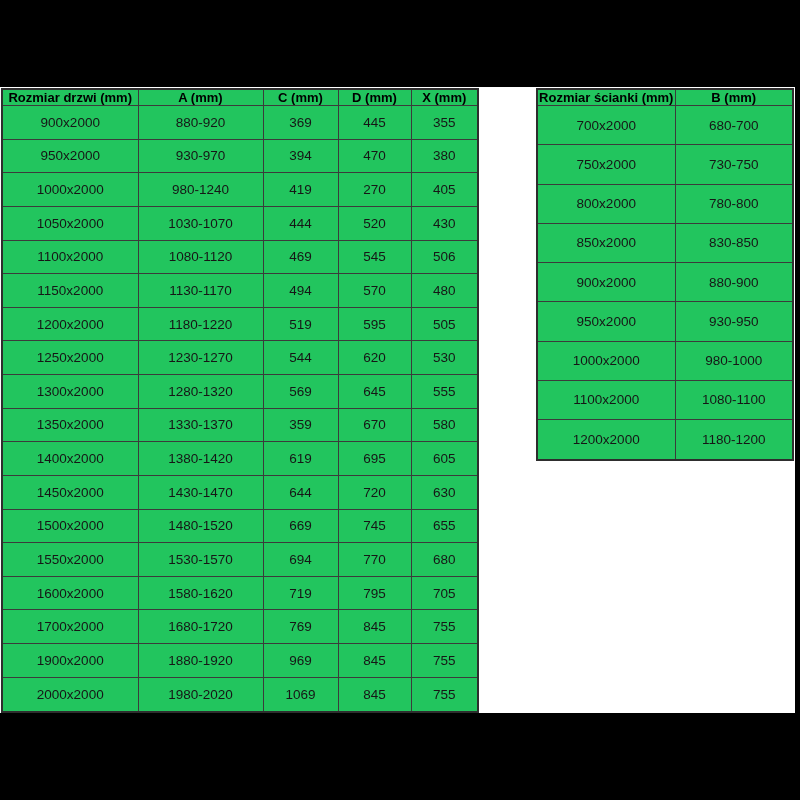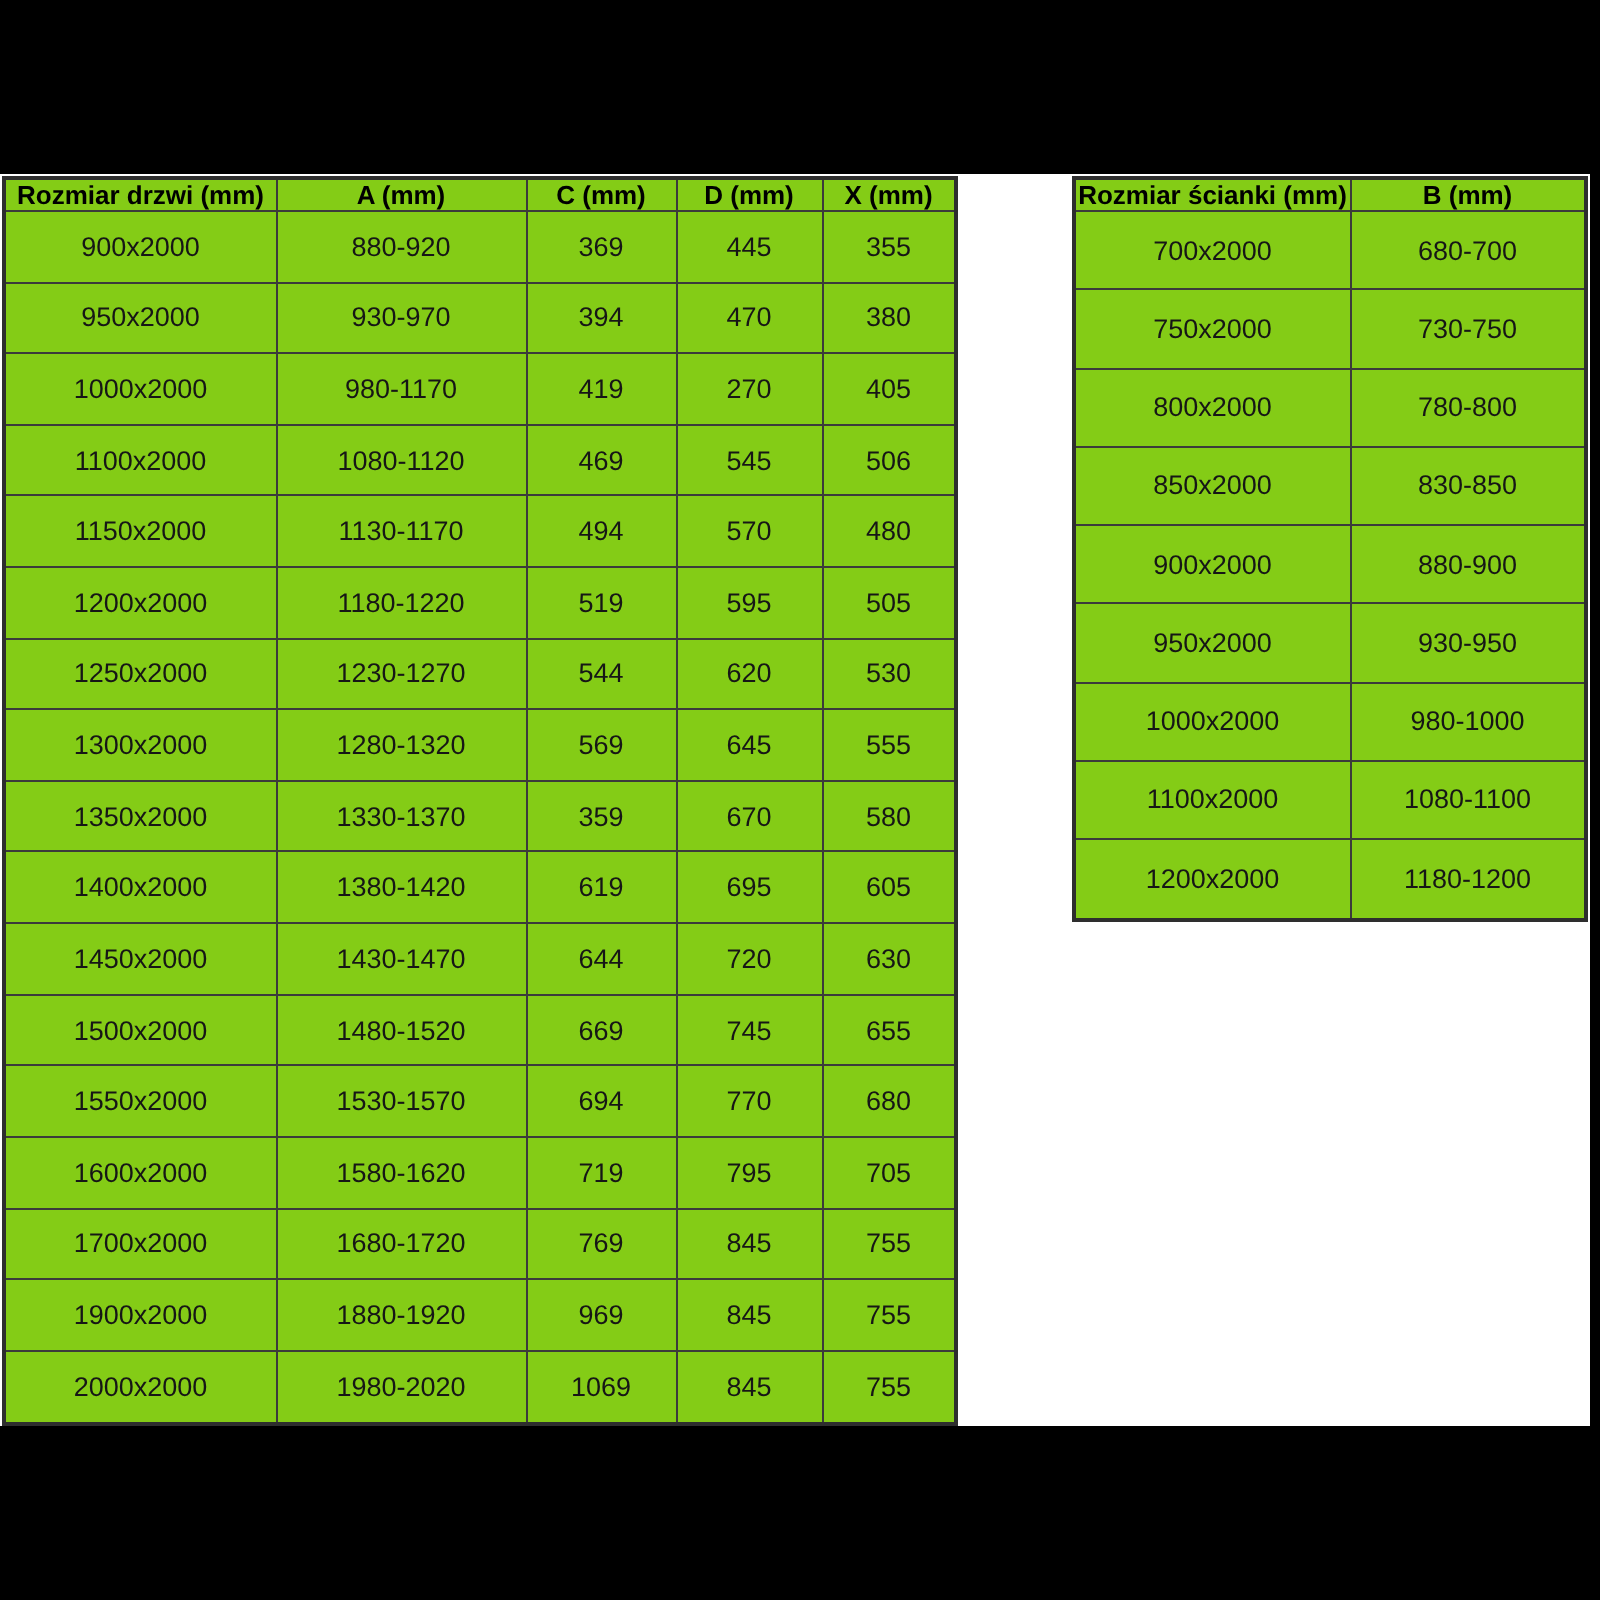--- a/index.html
+++ b/index.html
@@ -33,21 +33,21 @@
     top: 0;
     left: 795px;
     width: 5px;
     height: 800px;
     background: #000000;
   }
   table {
     position: absolute;
     border-collapse: collapse;
     table-layout: fixed;
-    background: #84cc16;
+    background: #22c55e;
     border: 2px solid #2e2e2e;
   }
   #door-table {
     left: 1px;
     top: 88px;
     width: 476px;
     height: 625px;
   }
   #wall-table {
     left: 536px;
@@ -108,24 +108,31 @@
       </tr>
       <tr>
         <td>950x2000</td>
         <td>930-970</td>
         <td>394</td>
         <td>470</td>
         <td>380</td>
       </tr>
       <tr>
         <td>1000x2000</td>
-        <td>980-1170</td>
+        <td>980-1240</td>
         <td>419</td>
         <td>270</td>
         <td>405</td>
+      </tr>
+      <tr>
+        <td>1050x2000</td>
+        <td>1030-1070</td>
+        <td>444</td>
+        <td>520</td>
+        <td>430</td>
       </tr>
       <tr>
         <td>1100x2000</td>
         <td>1080-1120</td>
         <td>469</td>
         <td>545</td>
         <td>506</td>
       </tr>
       <tr>
         <td>1150x2000</td>

